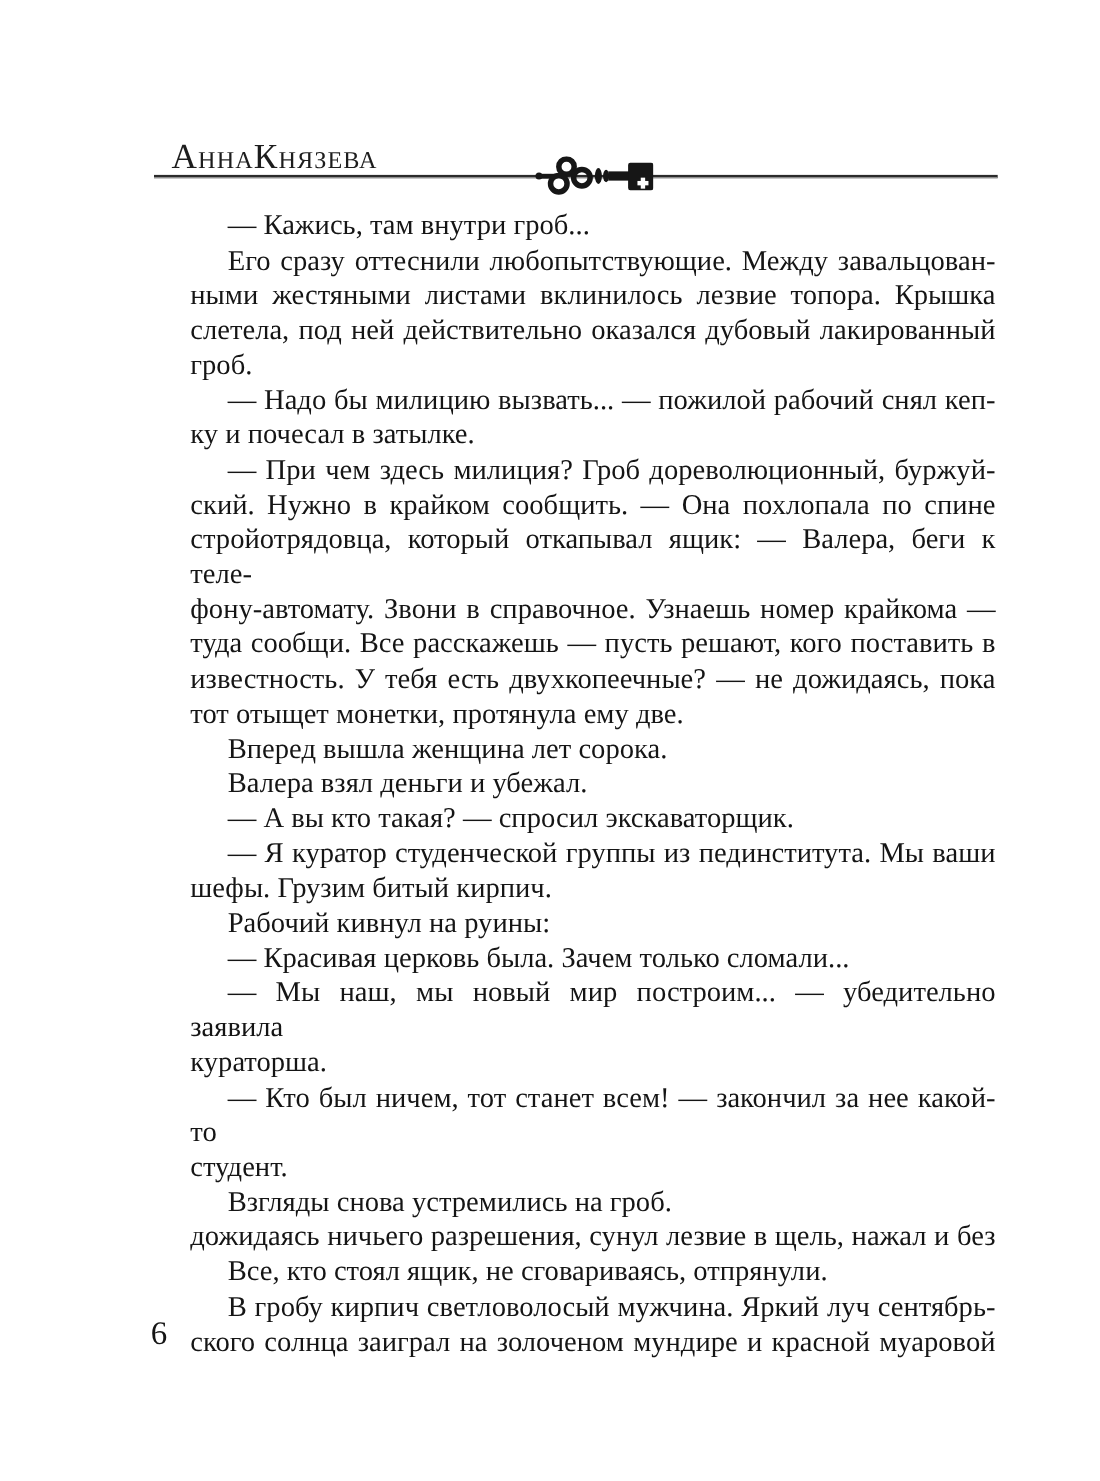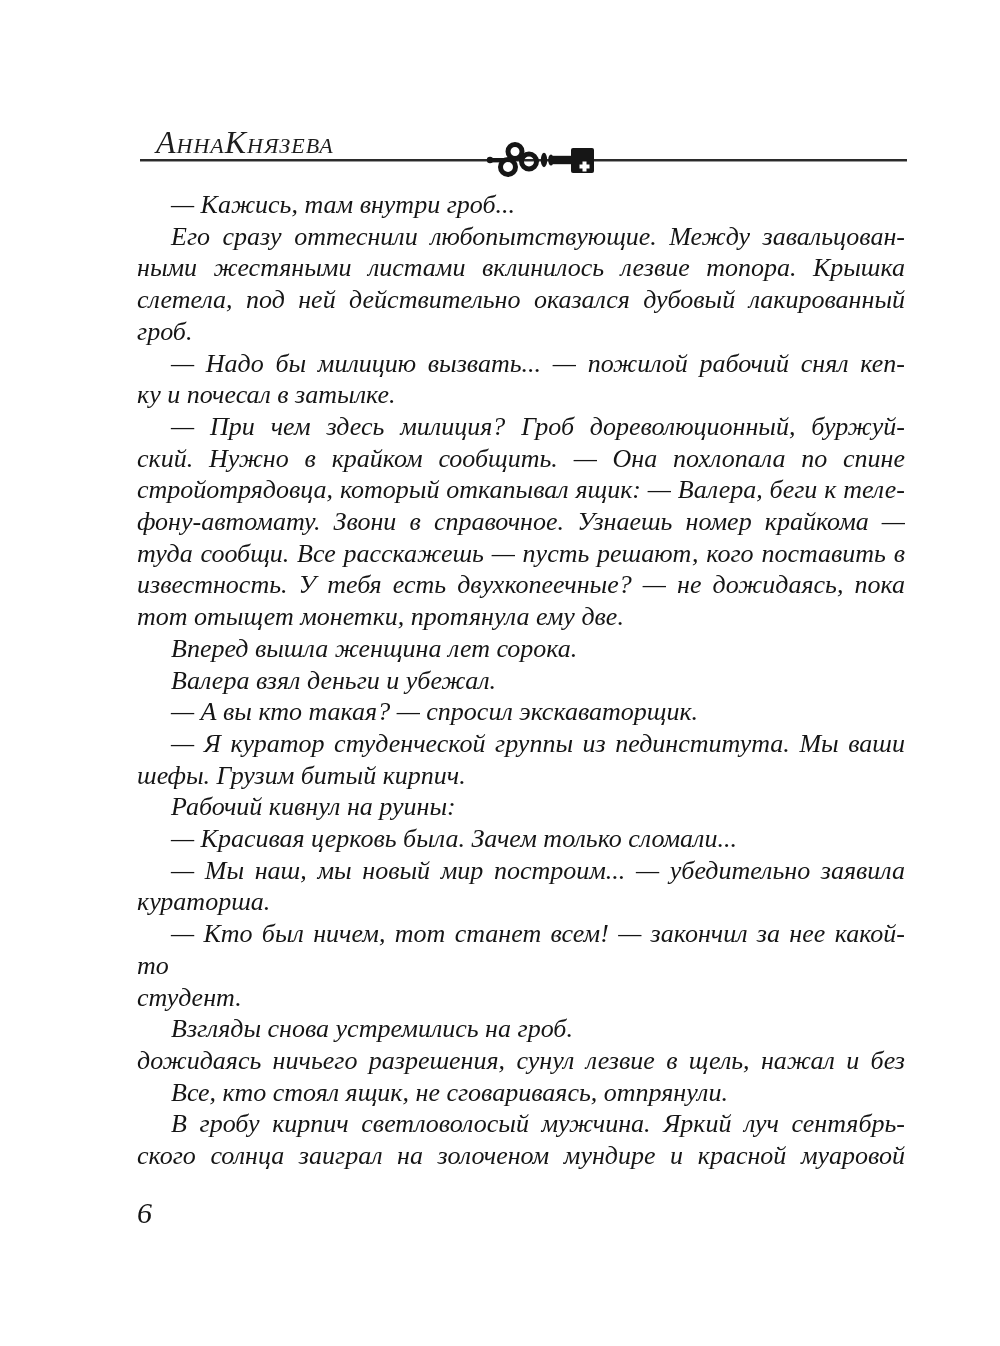--- a/index.html
+++ b/index.html
@@ -3,21 +3,20 @@
 <meta charset="utf-8">
 <style>
   html,body { margin:0; padding:0; background:#ffffff; }
   .page {
     position:relative;
     width:1000px; height:1346px;
     background:#ffffff;
     color:#171717;
     font-family:"Liberation Serif", serif;
     overflow:hidden;
-    font-style:italic;
   }
   
   .author {
     position:absolute; left:156px; top:128px;
     white-space:nowrap; letter-spacing:1px; color:#1d1d1d;
     font-family:"Liberation Serif", serif;
   }
   .author .lg { font-size:32px; line-height:28px; }
   .author .sm { font-size:22px; line-height:28px; }
   .header-rule {
@@ -27,21 +26,21 @@
   }
   .key-ornament {
     position:absolute; left:486px; top:142px; width:108px; height:36px;
   }
   
   .body-text {
     position:absolute; left:137px; top:189px; width:768px;
     font-size:26px; line-height:31.7px; color:#151515;
   }
   .para { margin:0; padding:0; }
-  .line { text-align:left; white-space:normal; }
+  .line { text-align:left; white-space:normal;margin-left:36px; }
   .line.just { text-align:justify; text-align-last:justify; }
   .line.first { text-indent:34px; }
   .page-number {
     position:absolute; left:137px; top:1196px;
     font-size:30px; color:#151515;
   }
 </style>
 </head>
 <body>
 

